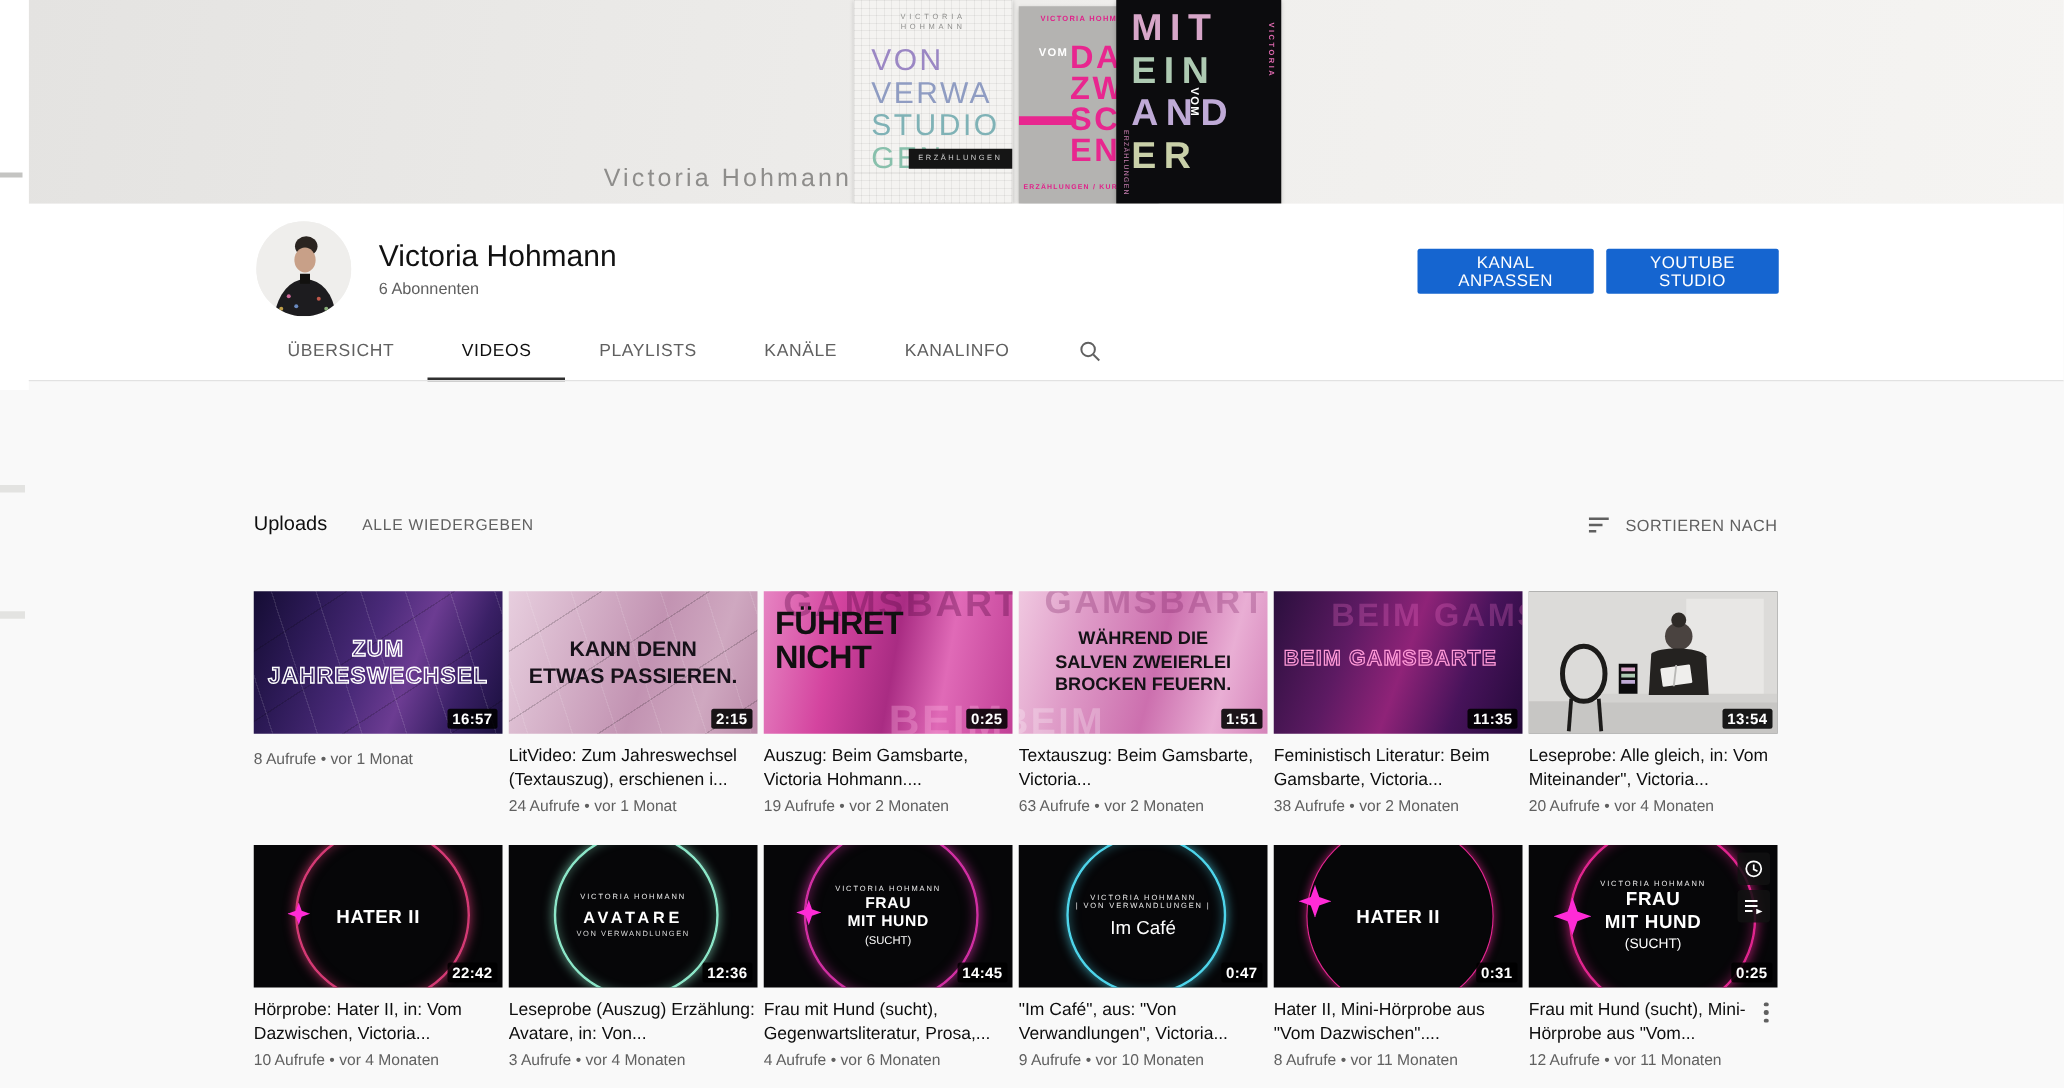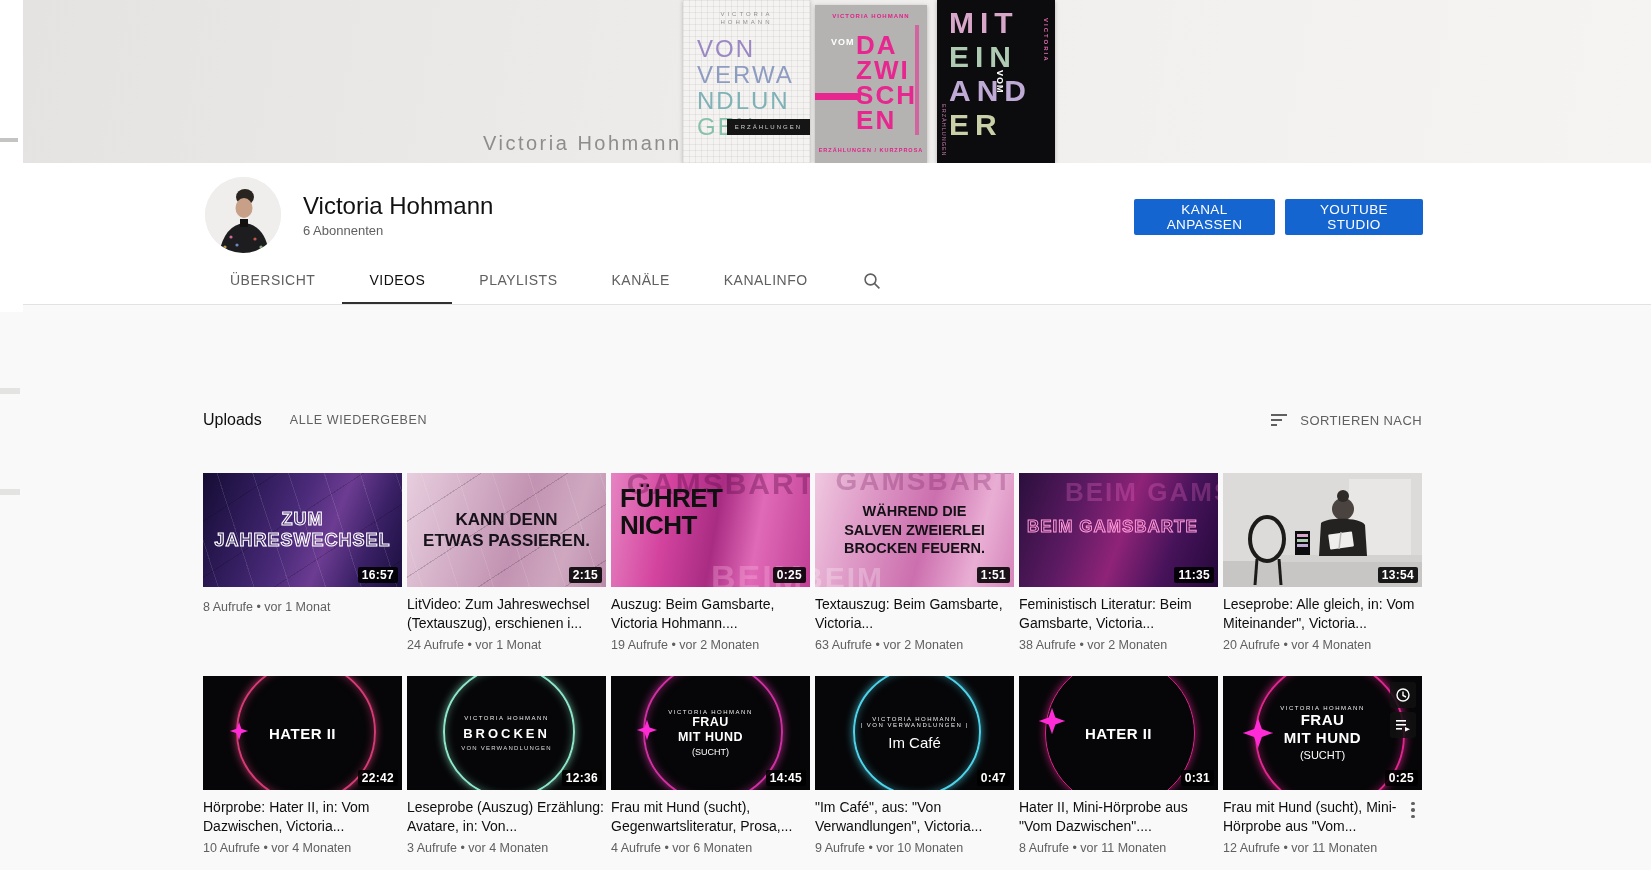--- a/index.html
+++ b/index.html
@@ -40,21 +40,21 @@
      letter-spacing:1px; color:#e0218a; font-weight:700; }
   .c2-vom { position:absolute; top:32px; left:16px; font-size:9px; font-weight:700; color:#ffffff; letter-spacing:1px; }
   .c2-title { position:absolute; top:28px; right:10px; text-align:left; font-weight:800;
      font-size:26px; line-height:25px; letter-spacing:2px; color:#e8268f; }
   .c2-title span { display:block; }
   .c2-bar { position:absolute; top:88px; left:0; width:46px; height:7px; background:#e8268f; }
   .c2-vline { position:absolute; top:20px; right:8px; width:4px; height:110px; background:#e8268f; opacity:.55; }
   .c2-footer { position:absolute; bottom:10px; left:0; right:0; text-align:center; font-size:5.5px;
      letter-spacing:1px; color:#e0218a; font-weight:700; }
   
-  .cover3 { left:914px; width:118px; background:#0c0c0e; }
+  .cover3 { left:870px; width:132px; background:#0c0c0e; }
   .c3-title { position:absolute; top:6px; left:12px; font-weight:800; font-size:30px; line-height:34px; letter-spacing:6px; }
   .c3-title span { display:block; }
   .c3l0{color:#d7a6c8;} .c3l1{color:#aecab2;} .c3l2{color:#bfaad6;} .c3l3{color:#c9d0a8;}
   .c3-vert-author { position:absolute; top:18px; right:6px; writing-mode:vertical-rl; font-size:6px;
      letter-spacing:2px; color:#e06ab0; font-weight:700; }
   .c3-vert-vom { position:absolute; top:70px; left:58px; writing-mode:vertical-rl; font-size:9px;
      letter-spacing:1px; color:#ffffff; font-weight:700; }
   .c3-vert-tag { position:absolute; bottom:6px; left:4px; writing-mode:vertical-rl; font-size:5.5px;
      letter-spacing:1px; color:#c77fb0; }
 
@@ -170,21 +170,21 @@
     <span id="banner-name">Victoria Hohmann</span>
 
     <div class="cover cover1">
       <div class="c1-author">
         <span>VICTORIA</span>
         <span>HOHMANN</span>
       </div>
       <div class="c1-title">
         <span class="c1l0">VON</span>
         <span class="c1l1">VERWA</span>
-        <span class="c1l2">NDLUN</span>
+        <span class="c1l2">STUDIO</span>
         <span class="c1l3">GEN</span>
       </div>
       <div class="c1-tag">ERZÄHLUNGEN</div>
     </div>
 
     <div class="cover cover2">
       <div class="c2-author">VICTORIA HOHMANN</div>
       <span class="c2-vom">VOM</span>
       <div class="c2-title">
         <span>DA</span>
@@ -391,21 +391,21 @@
         <div class="vmeta">10 Aufrufe • vor 4 Monaten</div>
       </div>
         </div>
     </div>
 
     <div class="card">
       <div class="thumb dark v8">
         <div class="ring"></div>
         <div class="ctr">
           <span class="tiny">VICTORIA HOHMANN</span>
-          <span class="mid">BROCKEN</span>
+          <span class="mid">AVATARE</span>
           <span class="sub">VON VERWANDLUNGEN</span>
         </div>
         <span class="badge">12:36</span>
       </div>
       <div class="vinfo">
           <div class="vtext">
         <div class="vtitle">Leseprobe (Auszug) Erzählung: Avatare, in: Von...</div>
         <div class="vmeta">3 Aufrufe • vor 4 Monaten</div>
       </div>
         </div>

